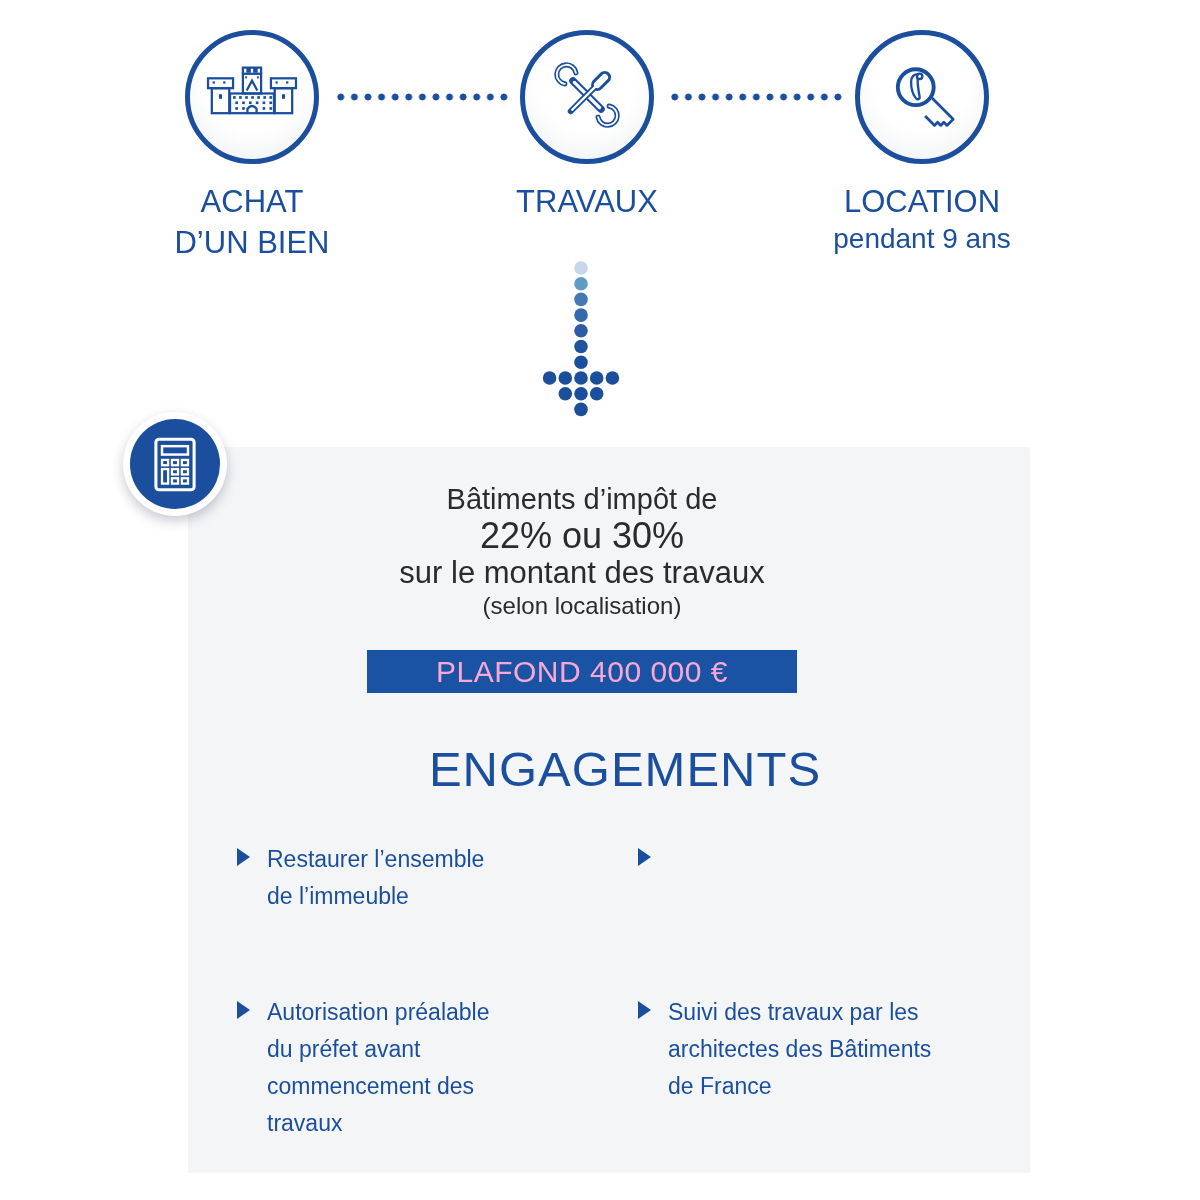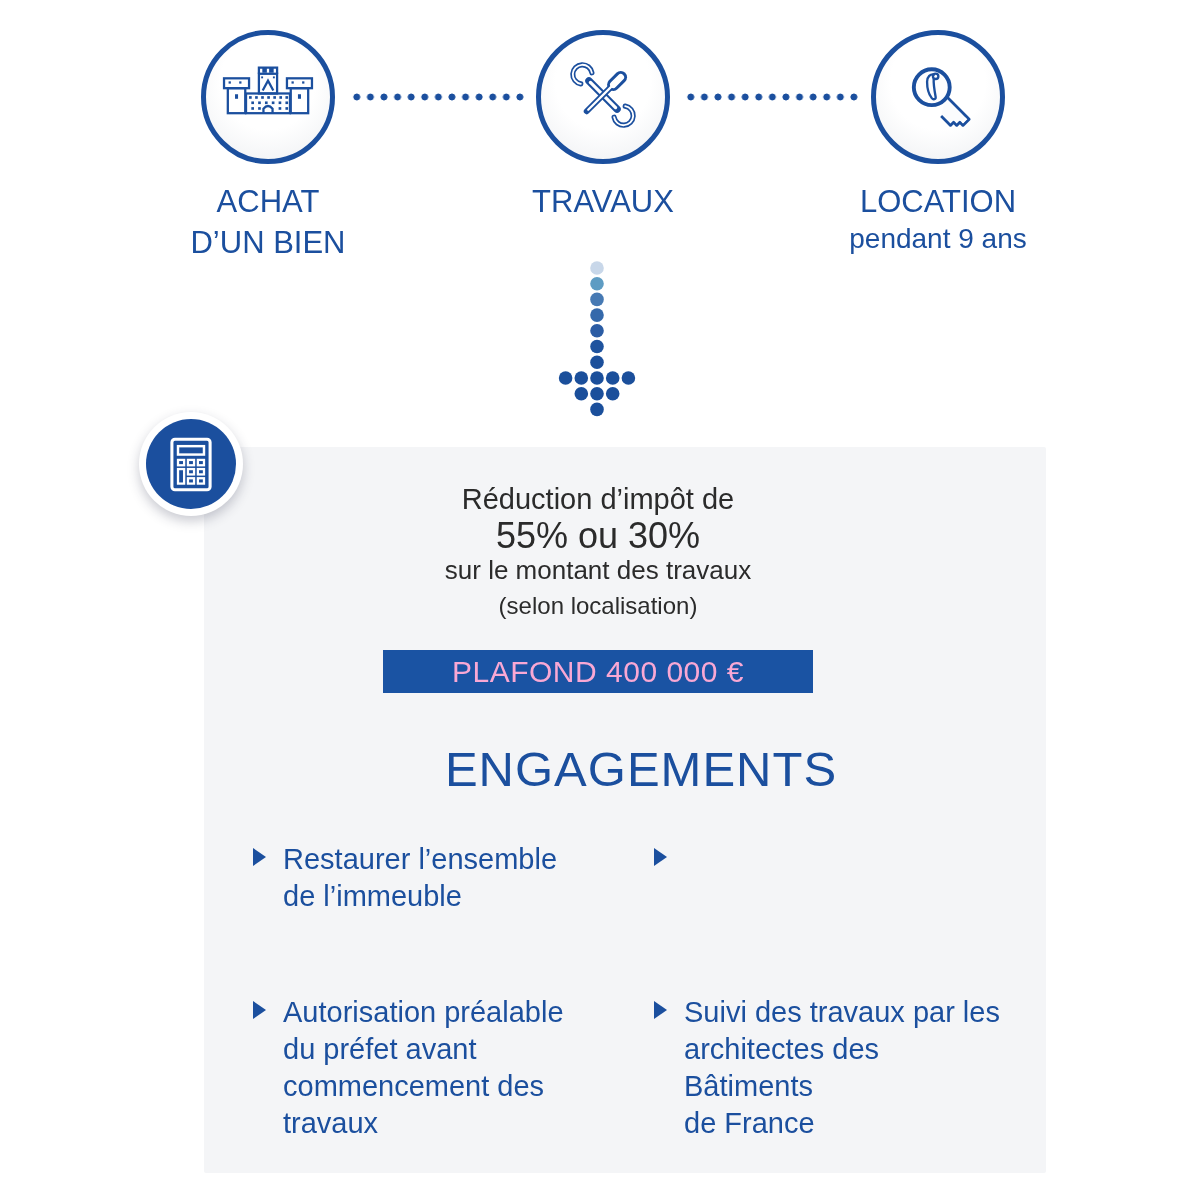--- a/index.html
+++ b/index.html
@@ -50,50 +50,50 @@
   }
 
   
   .panel{
     position:absolute;left:188px;top:447px;width:842px;height:726px;
     background:var(--panel);border-radius:2px;
   }
   .centerline{position:absolute;left:0;width:1164px;text-align:center;}
   .red-1{top:483px;font-size:29px;color:var(--ink);}
   .red-2{top:515px;font-size:36px;color:var(--ink);}
-  .red-3{top:555px;font-size:26px;color:var(--ink);}
+  .red-3{top:555px;font-size:31px;color:var(--ink);}
   .red-4{top:592px;font-size:24px;color:var(--ink);}
   .banner{
     position:absolute;left:367px;top:650px;width:430px;height:43px;
     background:var(--banner-blue);color:#f9a8d4;font-size:30px;line-height:44px;
     text-align:center;letter-spacing:.5px;
   }
   .heading{
     top:745px;font-size:49px;line-height:49px;color:var(--blue);letter-spacing:1px;padding-left:43px;
   }
 
   
   .commit{
     position:absolute;display:flex;align-items:flex-start;
-    color:var(--blue);font-size:29px;line-height:37px;white-space:pre-line;
+    color:var(--blue);font-size:23px;line-height:37px;white-space:pre-line;
   }
   .tri{
     flex:0 0 auto;width:0;height:0;margin:7px 17px 0 0;
     border-left:13px solid var(--blue);
     border-top:9px solid transparent;border-bottom:9px solid transparent;
   }
   .c0{left:237px;top:841px;width:330px;}
   .c1{left:638px;top:841px;width:330px;}
   .c2{left:237px;top:994px;width:330px;}
   .c3{left:638px;top:994px;width:360px;}
 </style>
 </head>
 <body>
 
-<div class="abs" style="left:16px;top:0;width:1040px;height:1200px;">
+<div class="abs" style="left:0;top:0;width:1040px;height:1200px;">
 
   <div class="step-circle" style="left:185px;top:30px;">
     <span>
       <svg viewBox="0 0 124 88" width="94" height="68" aria-hidden="true">
         <g fill="none" stroke="#1b4f9e" stroke-width="3">
           <path d="M50 16 V8 H56 V13 H59 V8 H65 V13 H68 V8 H74 V16"></path>
           <rect x="50" y="16" width="24" height="26"></rect>
           <path d="M55 38 L62 25 L69 38"></path>
           <rect x="33" y="42" width="58" height="26"></rect>
           <path d="M56 68 V62 Q62 55 68 62 V68"></path>
@@ -208,22 +208,22 @@
           <rect x="13" y="42" width="8" height="19"></rect>
           <rect x="26" y="42" width="8" height="7"></rect>
           <rect x="39" y="42" width="8" height="7"></rect>
           <rect x="26" y="54" width="8" height="7"></rect>
           <rect x="39" y="54" width="8" height="7"></rect>
         </g>
       </svg>
     </div>
   </div>
 
-  <div class="centerline red-1">Réduction d’impôt de</div>
-  <div class="centerline red-2">55% ou 30%</div>
+  <div class="centerline red-1">Bâtiments d’impôt de</div>
+  <div class="centerline red-2">22% ou 30%</div>
   <div class="centerline red-3">sur le montant des travaux</div>
   <div class="centerline red-4">(selon localisation)</div>
 
   <div class="banner">PLAFOND 400 000 €</div>
 
   <div class="centerline heading">ENGAGEMENTS</div>
 
   <div class="commit c0">
     <span class="tri"></span>
     <span>Restaurer l’ensemble

